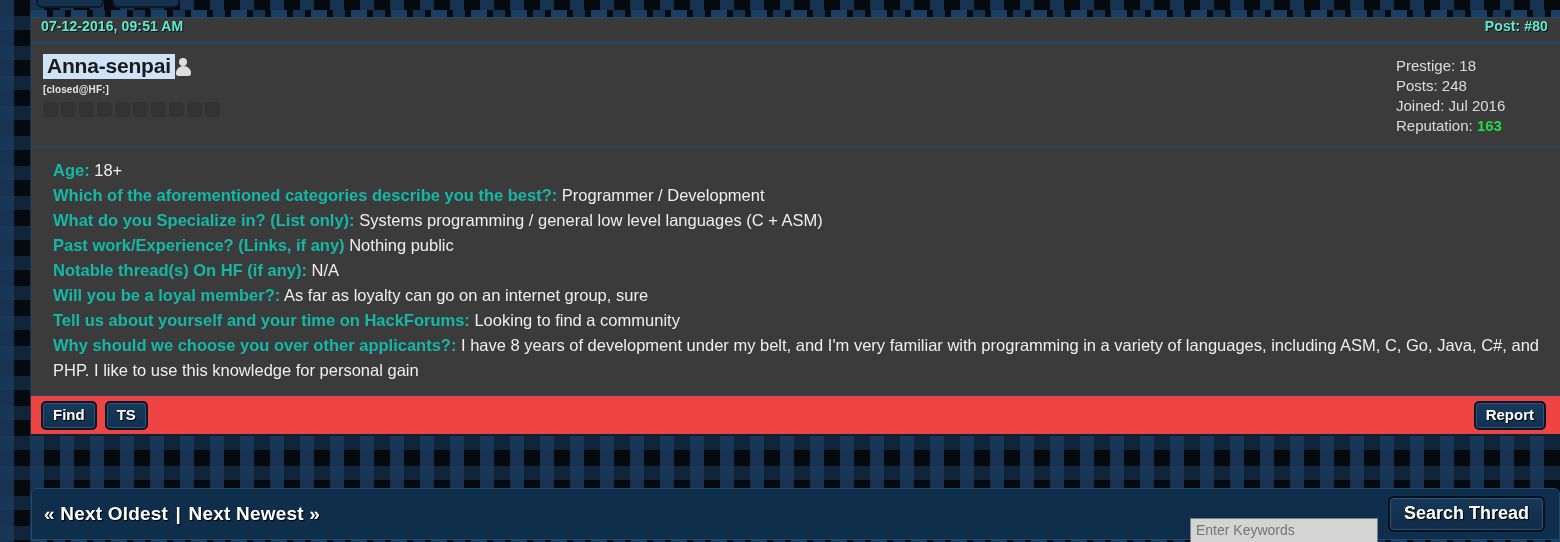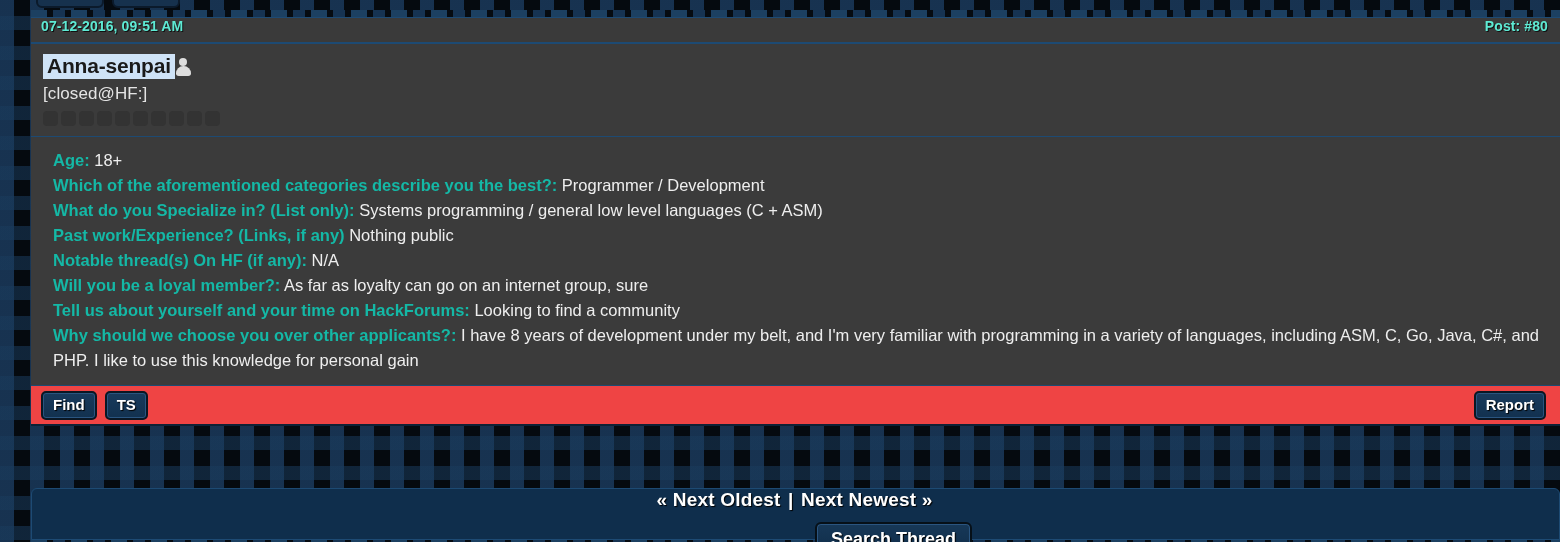--- a/index.html
+++ b/index.html
@@ -127,24 +127,25 @@
   .user-icon::after {
     content: "";
     position: absolute;
     top: 9px; left: 1px;
     width: 15px; height: 10px;
     border-radius: 8px 8px 3px 3px;
     background: #dedede;
   }
 
   .usertitle {
-    font-size: 17px;
+    font-size: 10px;
     color: #e4e4e4;
     margin-top: 5px;
     letter-spacing: 0.1px;
+    font-weight: bold;
   }
 
   .badges {
     margin-top: 7px;
     display: flex;
     gap: 3px;
   }
   .badges span {
     width: 15px; height: 15px;
     border-radius: 4px;
@@ -213,21 +214,20 @@
     width: 1529px;
     height: 52px;
     background: #0f2e4c;
     border: 1px solid #1d4a73;
     border-radius: 6px 6px 0 0;
     display: flex;
     align-items: center;
     justify-content: space-between;
     padding: 0 14px 0 12px;
     z-index: 4;
-    flex-direction: column;
   }
   .nav-links {
     font-size: 19px;
     font-weight: bold;
     color: #ffffff;
     text-shadow: 1px 1px 1px #000;
     letter-spacing: 0.2px;
   }
   .nav-links a { color: #ffffff; text-decoration: none; }
   .nav-links .sep { padding: 0 2px; }
@@ -315,20 +315,29 @@
         <span></span>
         <span></span>
         <span></span>
         <span></span>
         <span></span>
         <span></span>
         <span></span>
       </div>
     </div>
 
+    <div class="stats">
+      <div>Prestige: 18</div>
+      <div>Posts: 248</div>
+      <div>Joined: Jul 2016</div>
+      <div>
+        <span>Reputation:</span>
+        <span class="rep-val">163</span>
+      </div>
+    </div>
   </div>
 
   <div class="post-body">
     <div class="qa-line">
       <span class="q">Age:</span>
       <span class="a">18+</span>
     </div>
     <div class="qa-line">
       <span class="q">Which of the aforementioned categories describe you the best?:</span>
       <span class="a">Programmer / Development</span>

